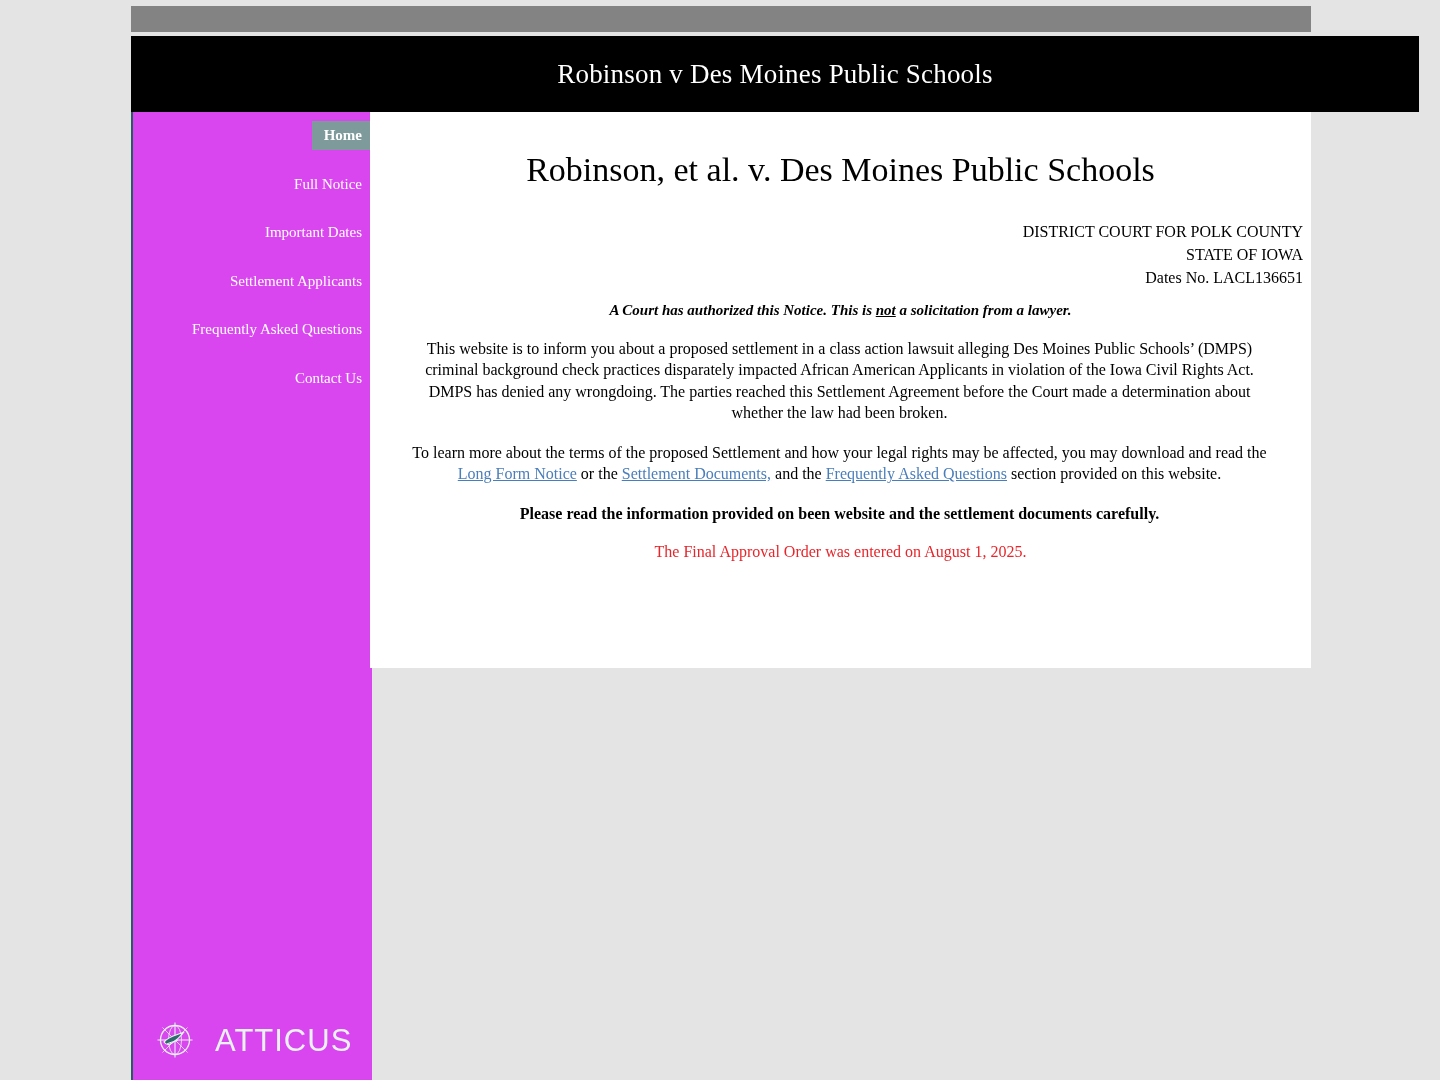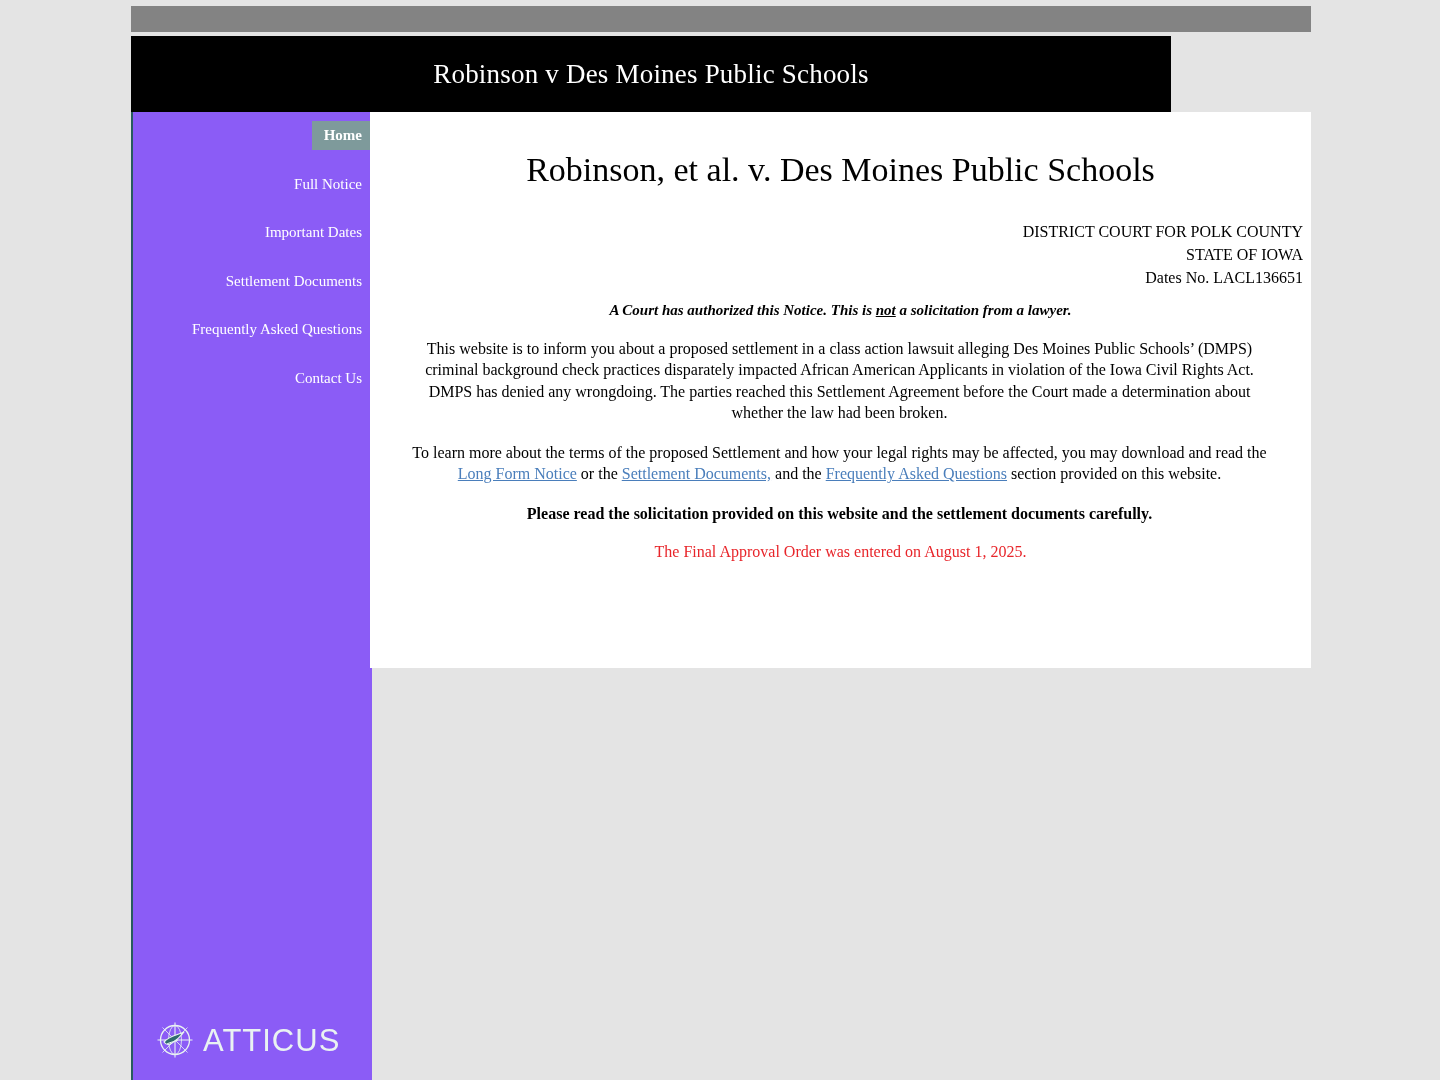--- a/index.html
+++ b/index.html
@@ -31,21 +31,21 @@
     width: 1180px;
     height: 26px;
     background: #838383;
   }
 
   
   .header-banner {
     position: absolute;
     left: 0;
     top: 36px;
-    width: 1040px;
+    width: 1288px;
     height: 76px;
     background: #000000;
     display: flex;
     align-items: center;
     justify-content: center;
   }
   .header-title {
     color: #ffffff;
     font-size: 27px;
     font-weight: normal;
@@ -64,21 +64,21 @@
     height: 968px;
   }
 
   
   .sidebar {
     position: absolute;
     left: 0;
     top: 0;
     width: 239px;
     height: 968px;
-    background: #8b5cf6;
+    background: #d946ef;
     border-left: 2px solid #275c5e;
   }
   .nav {
     position: absolute;
     left: 0;
     top: 9px;
     width: 239px;
   }
   .nav-item {
     display: block;
@@ -101,21 +101,21 @@
     padding: 6px 10px 6px 8px;
   }
 
   
   .logo {
     position: absolute;
     left: 22px;
     bottom: 20px;
     display: flex;
     align-items: center;
-    gap: 8px;
+    gap: 20px;
   }
   .logo-mark {
     width: 40px;
     height: 40px;
     flex: 0 0 40px;
   }
   .logo-word {
     color: #e9f2f2;
     font-family: "Liberation Sans", "DejaVu Sans", sans-serif;
     font-size: 31px;
@@ -201,21 +201,21 @@
     <h1 class="header-title">Robinson v Des Moines Public Schools</h1>
   </div>
 
   <div class="body-region">
 
     <div class="sidebar">
       <nav class="nav">
         <a class="nav-item active">Home</a>
         <a class="nav-item">Full Notice</a>
         <a class="nav-item">Important Dates</a>
-        <a class="nav-item">Settlement Documents</a>
+        <a class="nav-item">Settlement Applicants</a>
         <a class="nav-item">Frequently Asked Questions</a>
         <a class="nav-item">Contact Us</a>
       </nav>
 
       <div class="logo">
         <span class="logo-mark">
           <svg width="40" height="40" viewBox="0 0 40 40" xmlns="http://www.w3.org/2000/svg">
             <circle cx="20" cy="20" r="14.5" fill="none" stroke="#e9f2f2" stroke-width="1.3"></circle>
             <line x1="20" y1="2.5" x2="20" y2="37.5" stroke="#e9f2f2" stroke-width="1.1"></line>
             <line x1="2.5" y1="20" x2="37.5" y2="20" stroke="#e9f2f2" stroke-width="1.1"></line>
@@ -240,21 +240,21 @@
         <span class="court-line">STATE OF IOWA</span>
         <span class="court-line">Dates No. LACL136651</span>
       </div>
 
       <div class="authorized"><span>A Court has authorized this Notice. This is </span><u>not</u><span> a solicitation from a lawyer.</span></div>
 
       <p class="para p1">This website is to inform you about a proposed settlement in a class action lawsuit alleging Des Moines Public Schools’ (DMPS) criminal background check practices disparately impacted African American Applicants in violation of the Iowa Civil Rights Act. DMPS has denied any wrongdoing. The parties reached this Settlement Agreement before the Court made a determination about whether the law had been broken.</p>
 
       <p class="para p2"><span>To learn more about the terms of the proposed Settlement and how your legal rights may be affected, you may download and read the </span><a>Long Form Notice</a><span> or the </span><a>Settlement Documents,</a><span> and the </span><a>Frequently Asked Questions</a><span> section provided on this website.</span></p>
 
-      <p class="para bold-note">Please read the solicitation provided on this website and the settlement documents carefully.</p>
+      <p class="para bold-note">Please read the information provided on been website and the settlement documents carefully.</p>
 
       <div class="red-note">The Final Approval Order was entered on August 1, 2025.</div>
 
     </div>
 
   </div>
 
 </div>
 
 </body></html>

